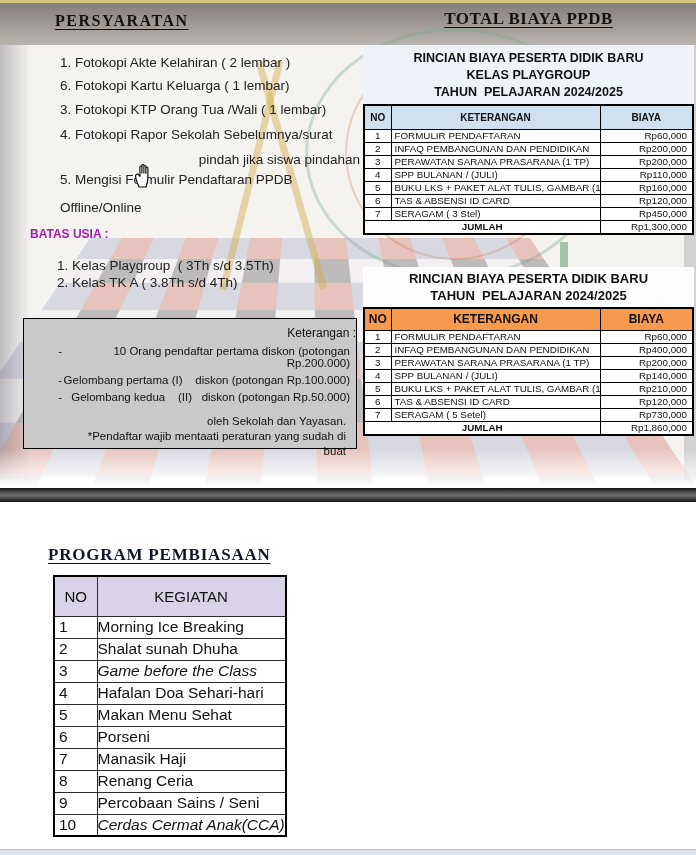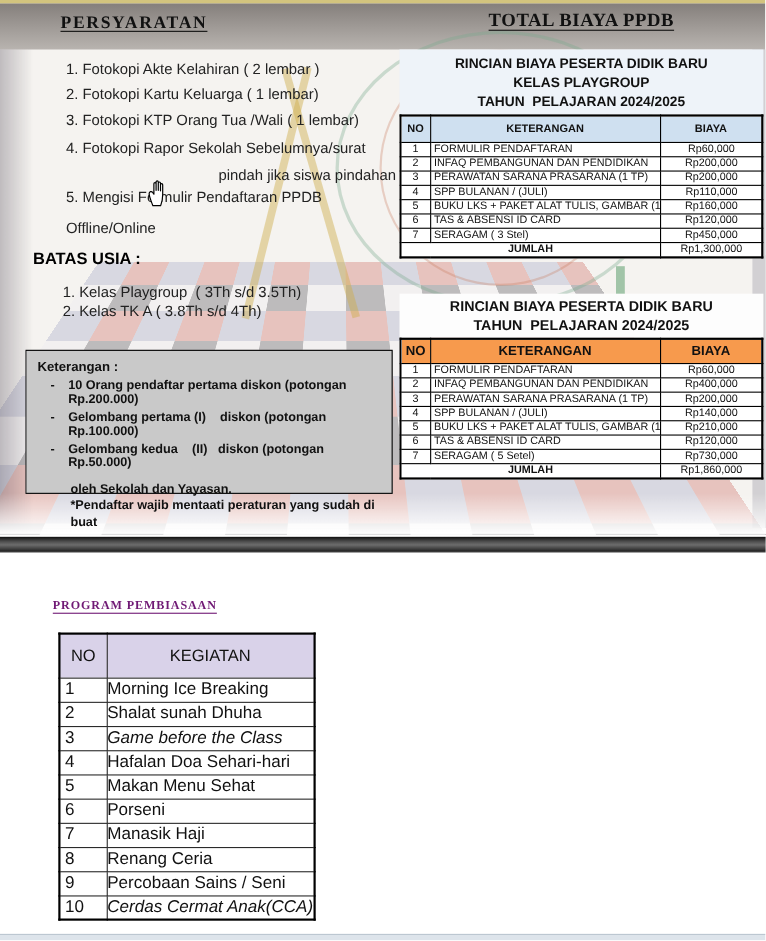--- a/index.html
+++ b/index.html
@@ -34,26 +34,26 @@
   
   .h-persyaratan { position:absolute; left:55px; top:12px; font-family:"Liberation Serif", serif;
     font-size:16px; font-weight:bold; letter-spacing:1.5px; text-decoration:underline;
     text-underline-offset:3px; color:#111; z-index:2;text-align:right; }
   .req-line { position:absolute; left:60px; width:300px; font-size:13.5px; color:#222; z-index:2; white-space:pre-wrap; }
   .r0 { top:55px; } .r1 { top:78px; } .r2 { top:102px; } .r3 { top:127px; }
   .r4 { top:152px;text-align:right; } .r5 { top:172px; } .r6 { top:200px; }
 
   .hand-cursor { position:absolute; left:130px; top:160px; width:24px; height:30px; z-index:3; }
 
-  .h-batas { position:absolute; left:30px; top:227px; font-size:15px; font-weight:bold; color:#000000; z-index:2; }
+  .h-batas { position:absolute; left:30px; top:227px; font-size:12px; font-weight:bold; color:#a21caf; z-index:2; }
   .batas-item { position:absolute; left:57px; width:280px; font-size:13.5px; color:#222; z-index:2; white-space:pre-wrap; }
   .b0 { top:258px; } .b1 { top:275px; } .b2 { top:291px; }
 
   .ket-box { position:absolute; left:23px; top:318px; width:334px; height:131px;
-    background:#c9c9c9; border:1px solid #000; z-index:2; font-weight:bold; color:#111; }
+    background:#c9c9c9; border:1px solid #000; z-index:2; font-weight:normal; color:#111;text-align:right; }
   .ket-title { margin:7px 0 5px 10px; font-size:12px; }
   .ket-row { display:flex; margin:0 6px 5px 22px; font-size:11.5px; }
   .ket-dash { width:16px; flex:none; }
   .ket-txt { flex:1; white-space:pre-wrap; }
   .ket-note { margin:11px 10px 0 40px; font-size:11.5px; line-height:15px; }
 
   
   .h-total { position:absolute; left:363px; top:9px; width:331px; text-align:center;
     font-family:"Liberation Serif", serif; font-size:17px; font-weight:bold; letter-spacing:.5px;
     text-decoration:underline; text-underline-offset:3px; color:#111; z-index:2; }
@@ -68,30 +68,30 @@
 
   table.biaya { width:100%; border-collapse:collapse; border:2px solid #000; background:#fff; table-layout:fixed; }
   table.biaya th, table.biaya td { border:1px solid #000; color:#111; overflow:hidden; }
   table.biaya col.c-no { width:27px; } table.biaya col.c-biaya { width:93px; }
   table.biaya th { font-weight:bold; text-align:center; }
   .panel1 table.biaya th { height:24px; font-size:10px; background:#cfe0f0; }
   .panel2 table.biaya th { height:22px; font-size:12px; background:#f79a4d; }
   table.biaya td { height:13px; font-size:9.8px; padding:0 3px; white-space:nowrap; }
   table.biaya td.no-cell { text-align:center; padding:0; }
   table.biaya td.biaya-cell { padding:0; }
-  .rpflex { display:flex; justify-content:center; padding:0 5px 0 6px; }
+  .rpflex { display:flex; justify-content:flex-end; padding:0 5px 0 6px; }
   table.biaya td.jumlah-cell { text-align:center; font-weight:bold; height:14px; }
 
   
   .divider { position:absolute; left:0; top:488px; width:696px; height:14px;
     background:linear-gradient(180deg,#0f0f0f 0%,#4a4a4a 28%,#6e6e6e 52%,#3a3a3a 82%,#141414 100%); }
 
   .h-program { position:absolute; left:48px; top:545px; font-family:"Liberation Serif", serif;
-    font-size:11px; font-weight:bold; letter-spacing:.8px; text-decoration:underline;
-    text-underline-offset:3px; color:#701a75; }
+    font-size:17px; font-weight:bold; letter-spacing:.8px; text-decoration:underline;
+    text-underline-offset:3px; color:#0f172a; }
 
   table.program { position:absolute; left:53px; top:575px; border-collapse:collapse; border:2px solid #000;
     background:#fff; table-layout:fixed; }
   table.program th, table.program td { border:1px solid #2a2a2a; color:#111; }
   table.program col.p-no { width:43px; } table.program col.p-keg { width:188px; }
   table.program th { height:40px; background:#d9d2e9; font-weight:normal; font-size:15px; text-align:center; }
   table.program td { height:22px; font-size:15.5px; white-space:nowrap; }
   table.program td.p-no-cell { padding-left:4px; }
   table.program td.p-keg-cell { padding-left:0; }
   tr.it td.p-keg-cell { font-style:italic; }
@@ -113,21 +113,21 @@
     <div class="bg-dome"></div>
     <div class="bg-dome2"></div>
     <div class="bg-post-green"></div>
     <div class="bg-smudge-left"></div>
     <div class="bg-post-right"></div>
     <div class="bg-fade"></div>
 
     <div class="h-persyaratan">PERSYARATAN</div>
 
     <div class="req-line r0">1. Fotokopi Akte Kelahiran ( 2 lembar )</div>
-    <div class="req-line r1">2. Fotokopi Kartu Keluarga ( 1 lembar)</div>
+    <div class="req-line r1">6. Fotokopi Kartu Keluarga ( 1 lembar)</div>
     <div class="req-line r2">3. Fotokopi KTP Orang Tua /Wali ( 1 lembar)</div>
     <div class="req-line r3">4. Fotokopi Rapor Sekolah Sebelumnya/surat</div>
     <div class="req-line r4">pindah jika siswa pindahan</div>
     <div class="req-line r5">5. Mengisi Formulir Pendaftaran PPDB</div>
     <div class="req-line r6">Offline/Online</div>
 
     <svg class="hand-cursor" viewBox="0 0 20 30">
       <path d="M7 27 C5 22 3.6 19 3.6 16 C3.6 14 5.8 13.5 6.8 15 L7.9 16.5 L7.9 7 C7.9 5.6 9.9 5.6 9.9 7 L9.9 13 L9.9 5.5 C9.9 4.1 11.9 4.1 11.9 5.5 L11.9 13 L11.9 6.5 C11.9 5.1 13.9 5.1 13.9 6.5 L13.9 13.5 L13.9 8 C13.9 6.6 15.9 6.6 15.9 8 L15.9 17 C15.9 22 15 24 14 27 Z" fill="#ffffff" stroke="#000000" stroke-width="1.1" stroke-linejoin="round"></path>
     </svg>
 

